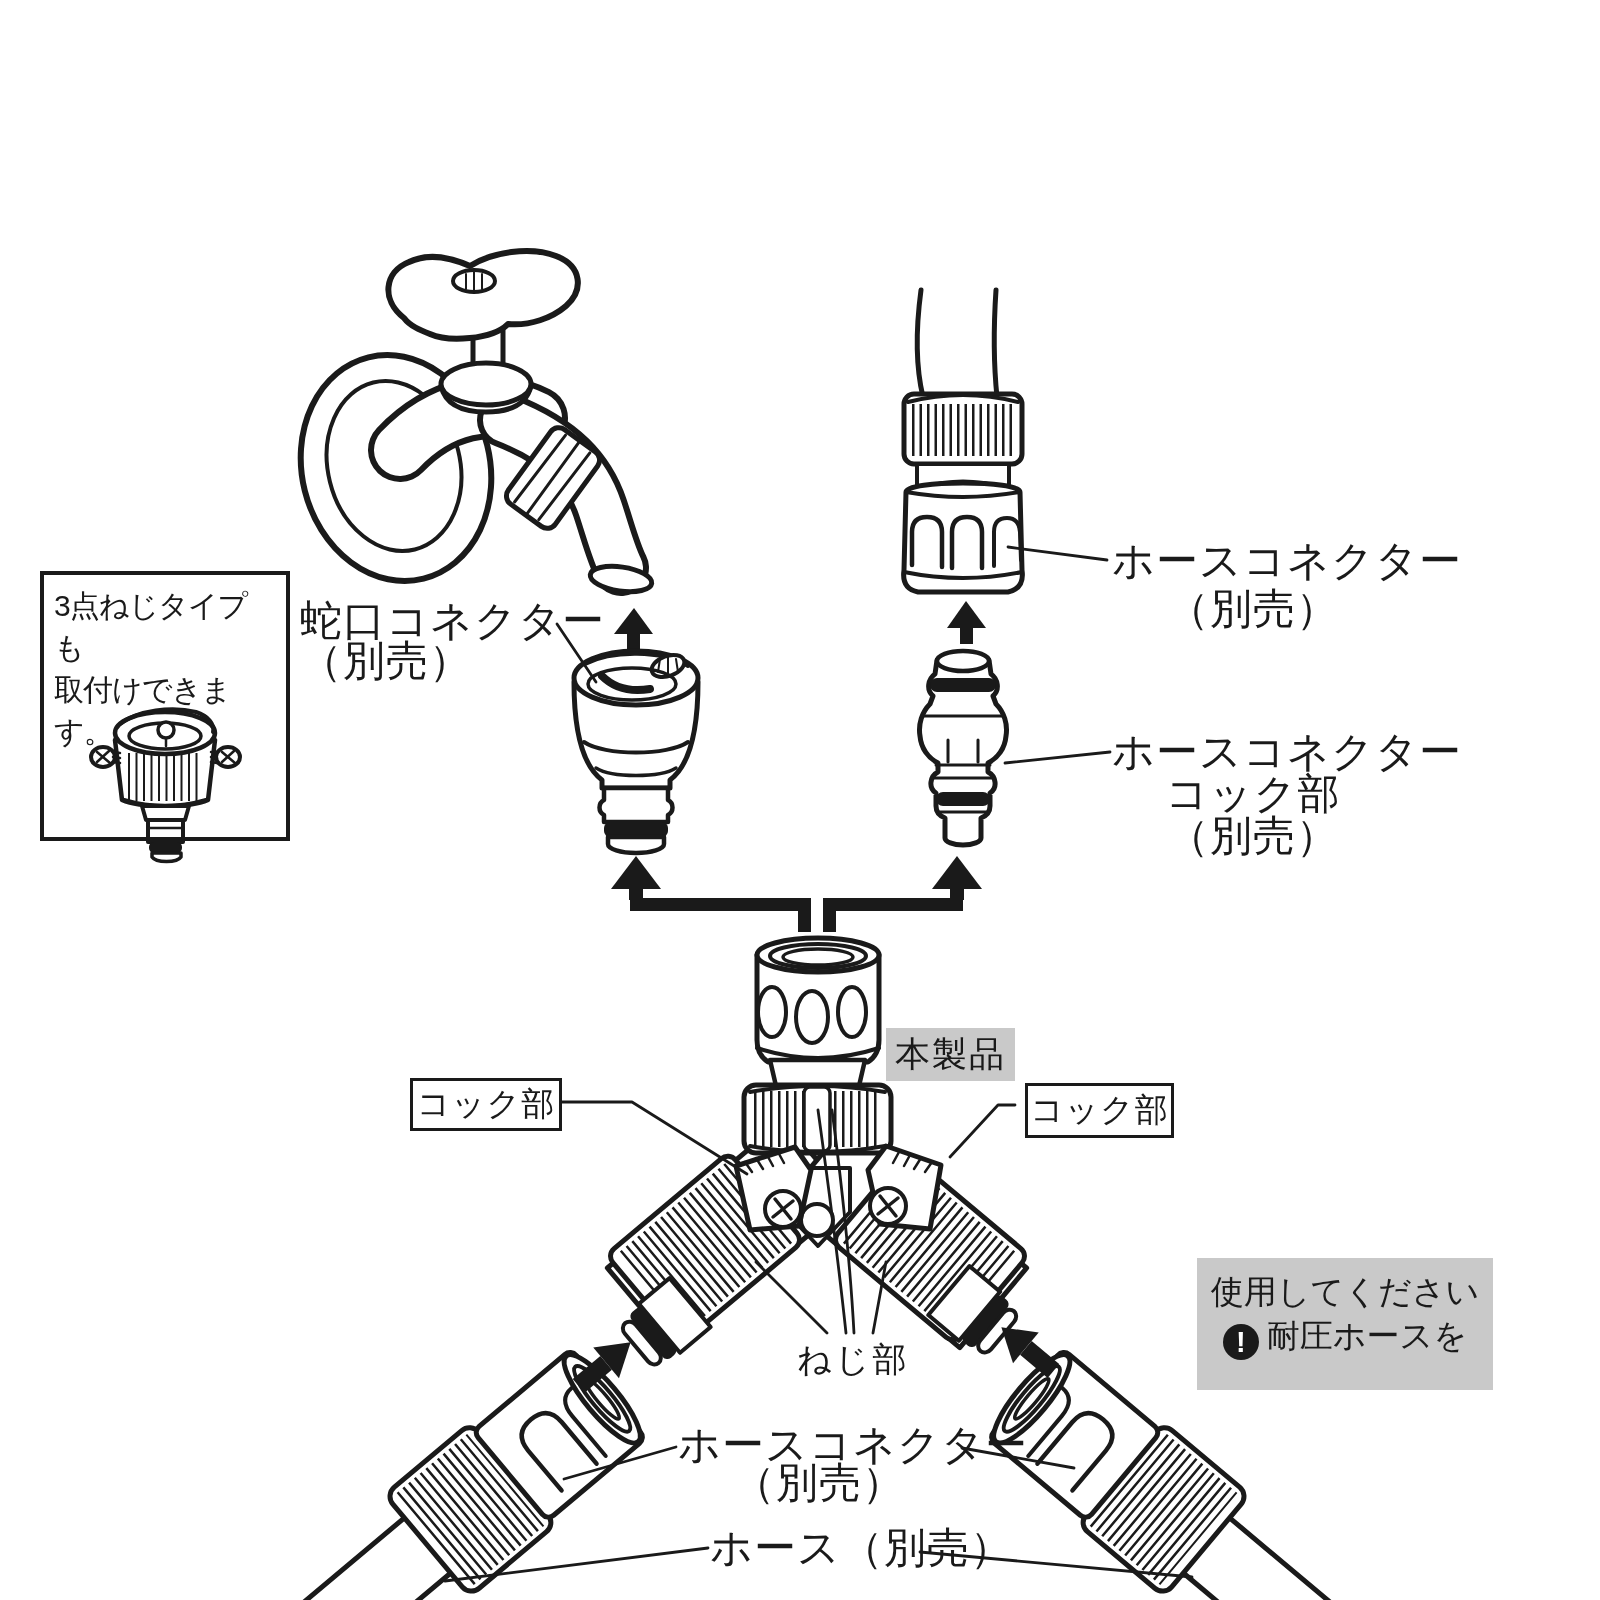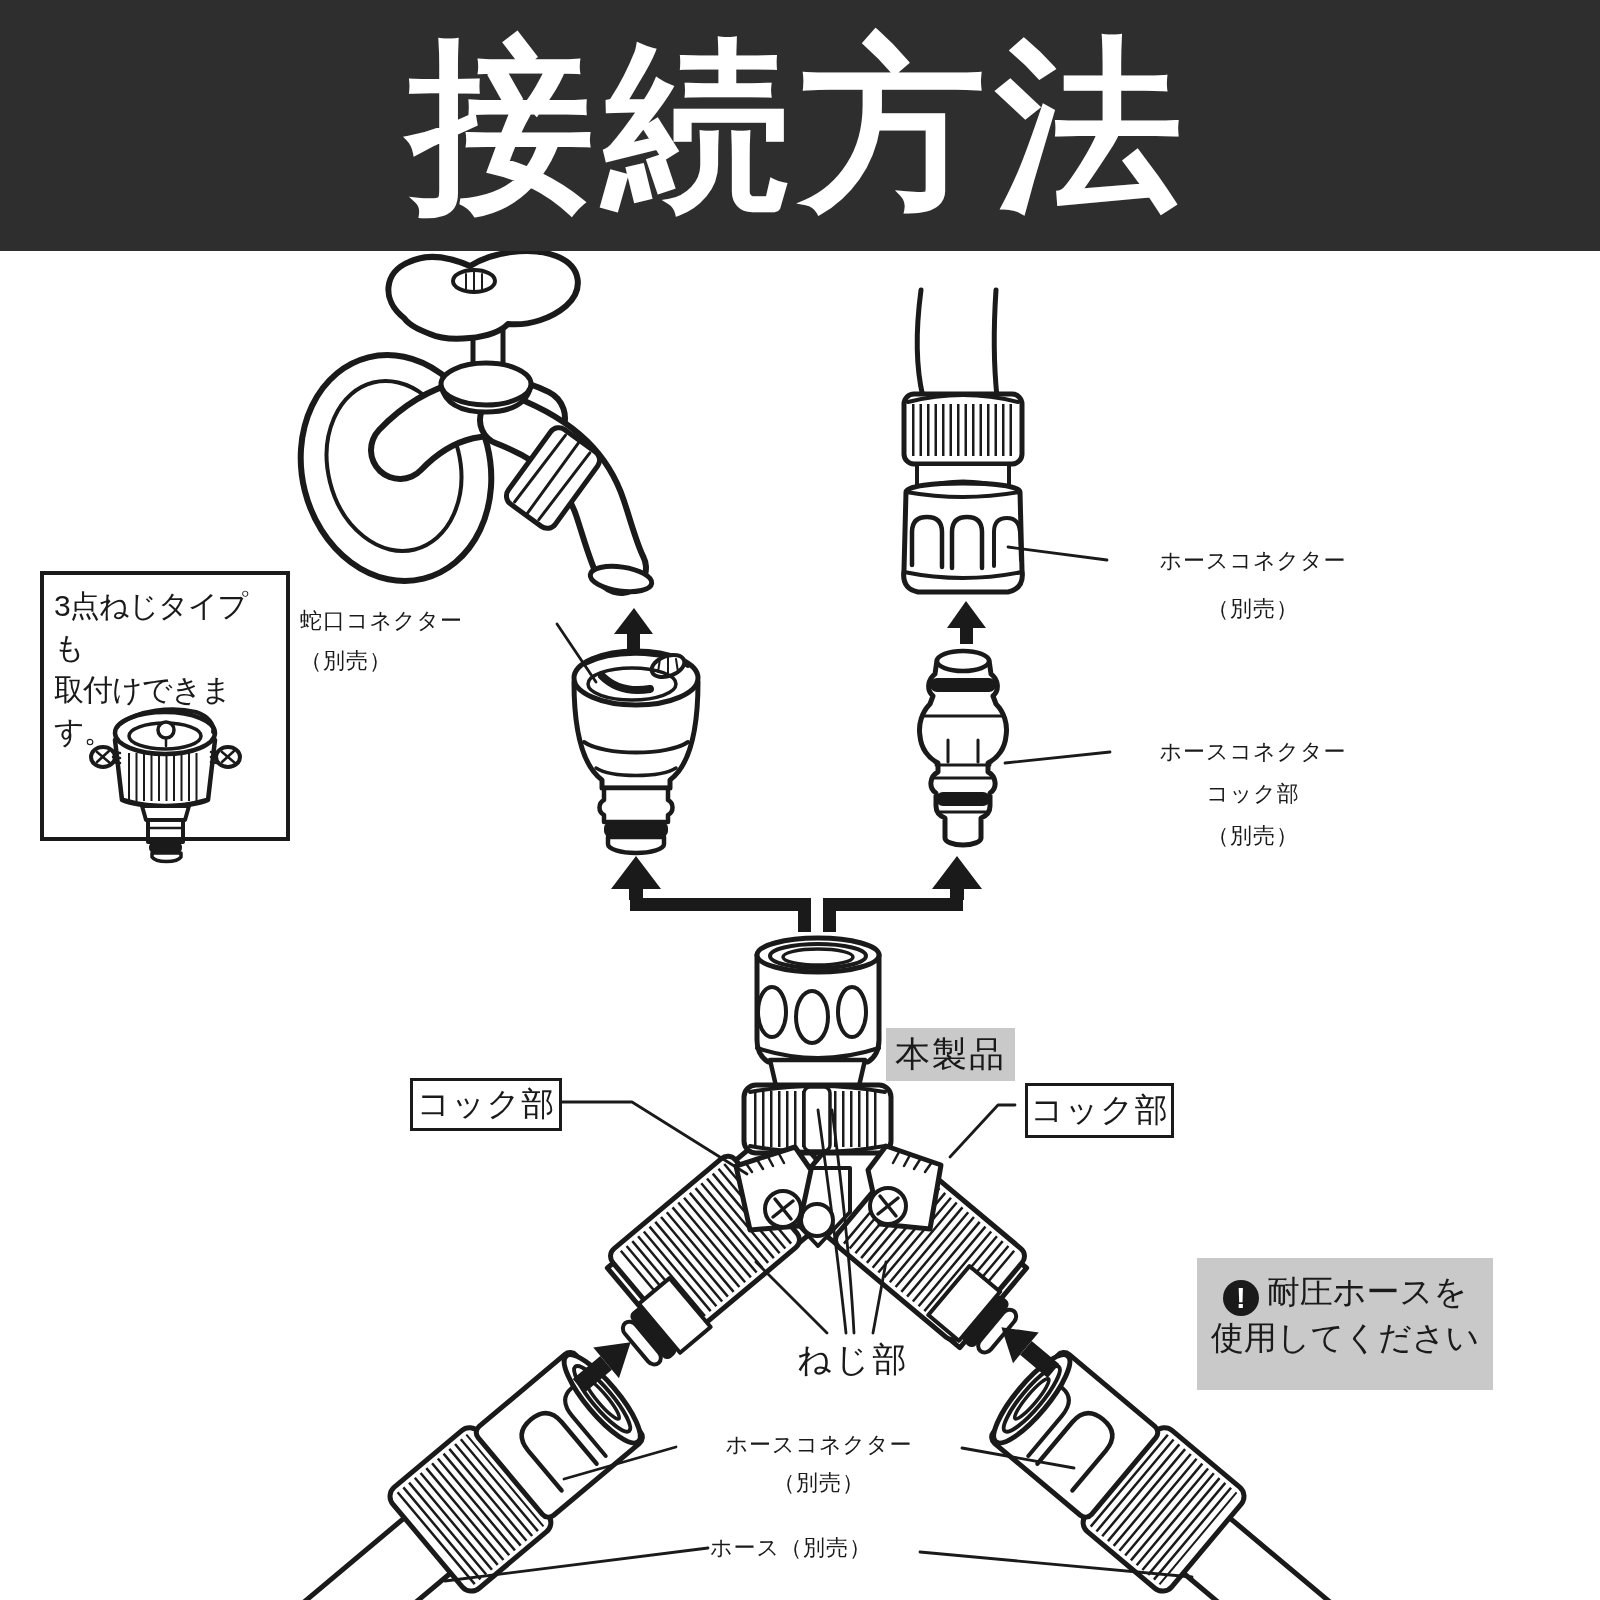--- a/index.html
+++ b/index.html
@@ -2,21 +2,21 @@
 <html><head>
 <meta charset="utf-8">
 <style>
   html,body{margin:0;padding:0;background:#fff;}
   .stage{position:relative;width:1600px;height:1600px;background:#fff;overflow:hidden;
          font-family:"Liberation Sans",sans-serif;color:#1a1a1a;}
   .banner{position:absolute;left:0;top:0;width:1600px;height:251px;background:#2e2e2e;
           display:flex;align-items:center;justify-content:center;}
   .banner h1{margin:0;font-size:186px;font-weight:900;color:#fff;letter-spacing:10px;line-height:1;}
   svg.art{position:absolute;left:0;top:0;width:1600px;height:1600px;}
-  .lbl{position:absolute;font-size:22px;line-height:40px;white-space:nowrap;letter-spacing:1px;}
+  .lbl{position:absolute;font-size:42px;line-height:40px;white-space:nowrap;letter-spacing:1px;}
   .ta-r{text-align:left;}
   .ta-c{text-align:center;}
   .boxlbl{position:absolute;background:#fff;border:3px solid #1a1a1a;display:flex;
           align-items:center;justify-content:center;font-size:33px;font-weight:normal;letter-spacing:1px;margin-left:8px;}
   .graylbl{position:absolute;background:#c9c9c9;font-size:35px;font-weight:normal;
            padding:3px 9px;letter-spacing:2px;}
   .infobox{position:absolute;left:40px;top:571px;width:250px;height:270px;border:4px solid #1a1a1a;
            box-sizing:border-box;padding:10px 10px;font-size:30px;line-height:42px;letter-spacing:-1px;}
   .warnbox{position:absolute;left:1197px;top:1258px;width:296px;height:132px;background:#c9c9c9;
            box-sizing:border-box;padding-top:12px;font-size:33px;line-height:44px;text-align:center;}
@@ -283,23 +283,20 @@
       <path d="M 832,1110 Q 849,1240 854,1333"></path>
       <path d="M 756,1262 L 827,1333"></path>
       <path d="M 886,1262 L 873,1333"></path>
       <path d="M 564,1479 L 676,1447"></path>
       <path d="M 962,1448 L 1074,1468"></path>
       <path d="M 445,1581 L 708,1548"></path>
       <path d="M 920,1552 L 1192,1577"></path>
     </g>
   </svg>
 
-  <header class="banner">
-    <h1>接続方法</h1>
-  </header>
 
   <div class="infobox">
     <div>3点ねじタイプも</div>
     <div>取付けできます。</div>
   </div>
 
   <div class="lbl ta-r" style="left:300px;top:601px;width:252px;">
     <div>蛇口コネクター</div>
     <div>（別売）</div>
   </div>
@@ -323,19 +320,19 @@
   <div class="lbl" style="left:797px;top:1339px;font-size:34px;letter-spacing:3px;">ねじ部</div>
 
   <div class="lbl ta-c" style="left:678px;top:1426px;width:282px;line-height:38px;">
     <div>ホースコネクター</div>
     <div>（別売）</div>
   </div>
 
   <div class="lbl" style="left:710px;top:1528px;">ホース（別売）</div>
 
   <div class="warnbox">
+    <div>使用してください</div>
     <div>
       <span class="warn-icon">!</span><span>耐圧ホースを</span>
     </div>
-    <div>使用してください</div>
   </div>
 
 </div>
 
 </body></html>

